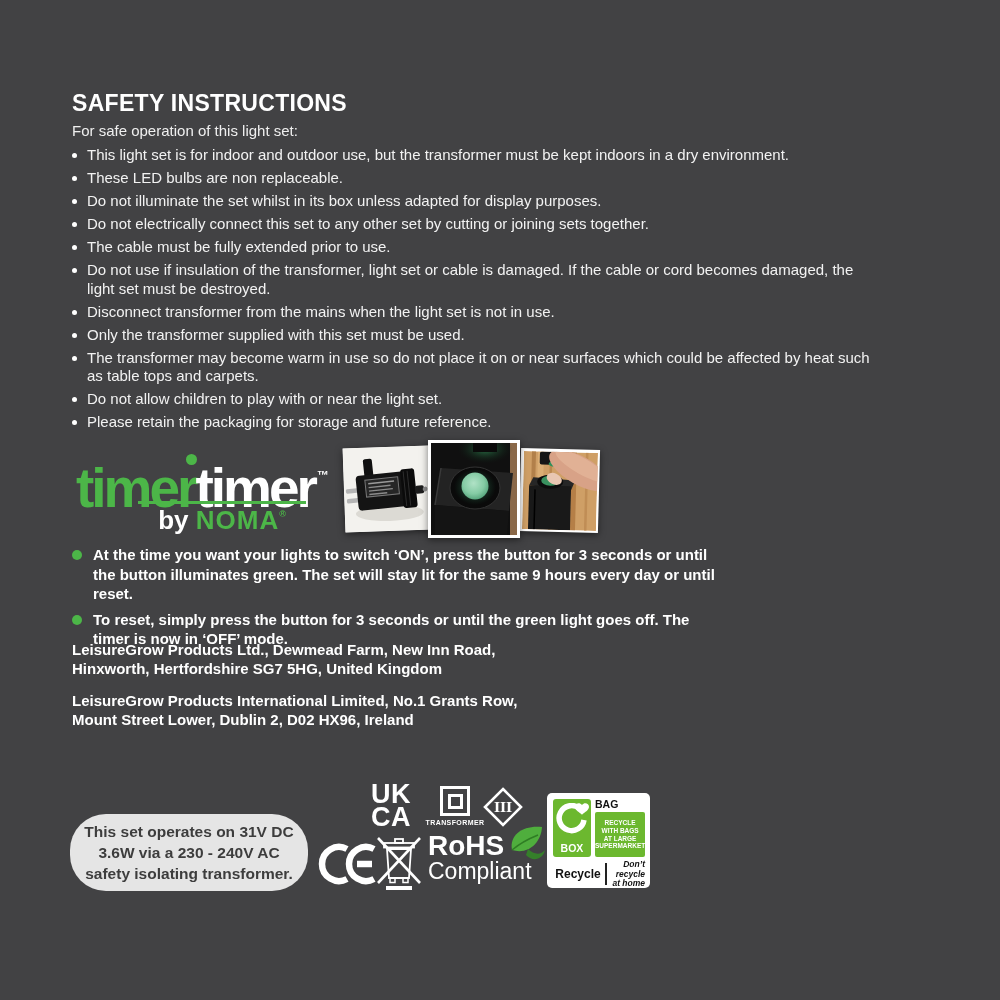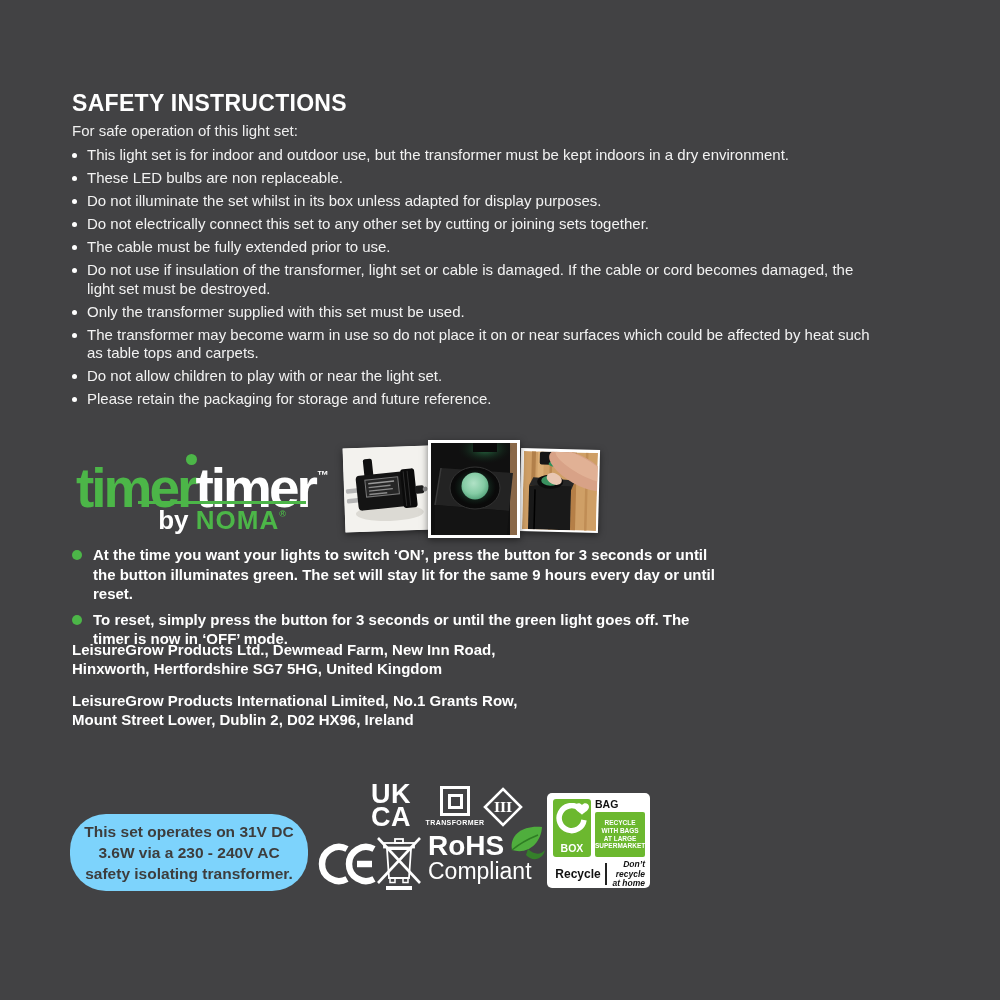--- a/index.html
+++ b/index.html
@@ -40,21 +40,21 @@
   .timer-instr{left:72px;top:545px;width:648px;}
   .timer-instr .item{display:flex;gap:11px;margin-bottom:6px;font-size:15px;font-weight:700;line-height:19.5px;color:#fff;}
   .timer-instr .gdot{flex:none;width:10px;height:10px;border-radius:50%;background:#4cb648;margin-top:5px;}
 
   
   .addresses{left:72px;top:640px;font-size:15px;font-weight:700;line-height:19px;color:#fff;}
   .addr{margin-bottom:13px;}
   .contact{left:72px;top:735px;font-size:15px;font-weight:700;line-height:22.5px;color:#fff;}
 
   
-  .power-box{left:70px;top:814px;width:238px;height:77px;background:#7dd3fc;border-radius:36px;
+  .power-box{left:70px;top:814px;width:238px;height:77px;background:#e5e5e5;border-radius:36px;
     display:flex;flex-direction:column;justify-content:center;text-align:center;
     color:#3d3d3d;font-weight:700;font-size:15.5px;line-height:21px;}
 
   
   .ukca{left:371px;top:783px;font-size:27px;font-weight:700;line-height:23px;letter-spacing:.5px;color:#fff;text-align:center;}
   .tx-mark{left:424px;top:786px;width:62px;text-align:center;color:#fff;}
   .sq-outer{margin:0 auto;width:24px;height:24px;border:3.5px solid #fff;display:flex;align-items:center;justify-content:center;}
   .sq-inner{width:9px;height:9px;border:3.5px solid #fff;}
   .tx-label{font-size:7px;font-weight:700;letter-spacing:.4px;margin-top:3px;}
   .class3{left:483px;top:787px;}
@@ -105,20 +105,24 @@
         <span class="dot"></span>
         <span>Do not electrically connect this set to any other set by cutting or joining sets together.</span>
       </li>
     <li>
         <span class="dot"></span>
         <span>The cable must be fully extended prior to use.</span>
       </li>
     <li>
         <span class="dot"></span>
         <span>Do not use if insulation of the transformer, light set or cable is damaged. If the cable or cord becomes damaged, the light set must be destroyed.</span>
+      </li>
+    <li>
+        <span class="dot"></span>
+        <span>Disconnect transformer from the mains when the light set is not in use.</span>
       </li>
     <li>
         <span class="dot"></span>
         <span>Only the transformer supplied with this set must be used.</span>
       </li>
     <li>
         <span class="dot"></span>
         <span>The transformer may become warm in use so do not place it on or near surfaces which could be affected by heat such as table tops and carpets.</span>
       </li>
     <li>

